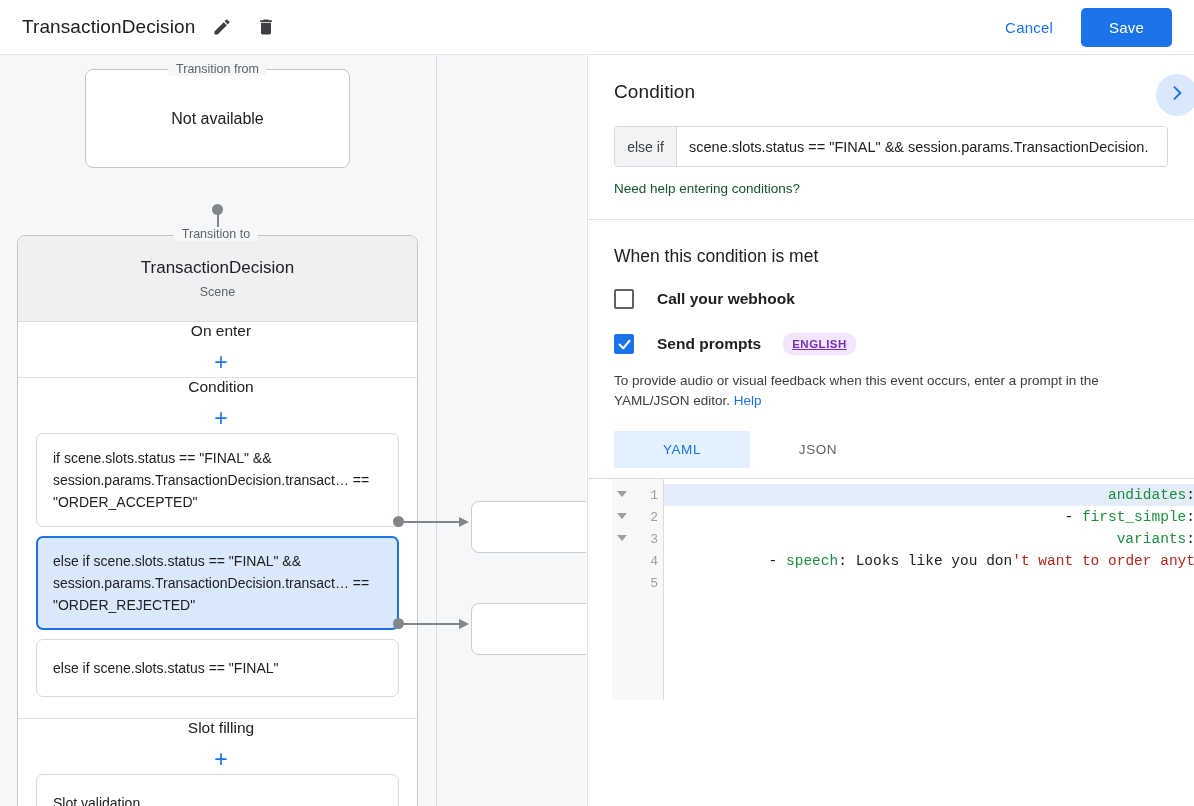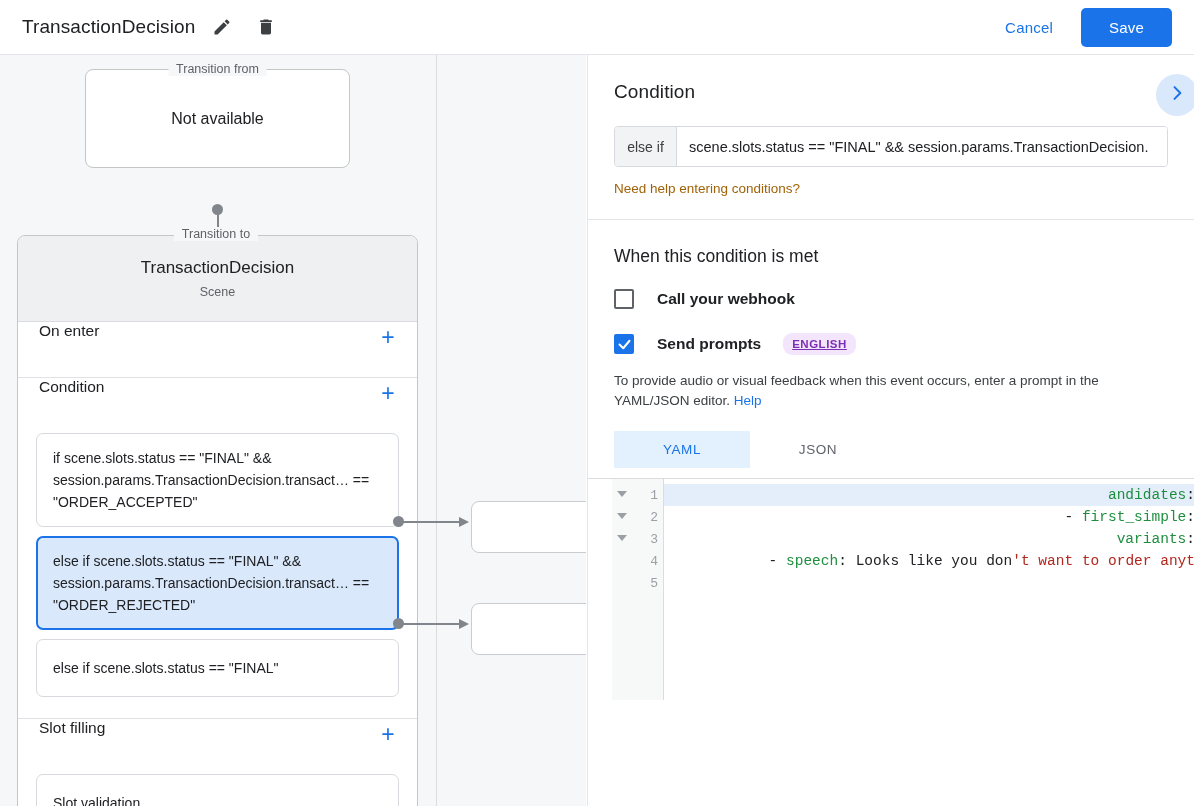--- a/index.html
+++ b/index.html
@@ -93,22 +93,23 @@
   .scene-head-sub { font-size: 12.5px; color: #5f6368; margin-top: 7px; }
   .scene-legend {
     position: absolute; left: 216px; top: 172px; transform: translateX(-50%);
     background: #f6f7f9; padding: 0 8px; font-size: 12.5px; color: #5f6368; z-index: 3;
   }
 
   .sec {
     border-bottom: 1px solid #e0e2e5;
   }
   .sec-head {
-    height: 55px; display: flex; align-items: flex-start;
+    height: 55px; display: flex; align-items: center;
     padding: 0 14px 0 21px;
+    flex-direction: column;
   }
   .sec-title { font-size: 15.5px; color: #202124; flex: 1; }
   .plus-btn {
     width: 30px; height: 30px; display: flex; align-items: center; justify-content: center;
     color: #1a73e8; font-size: 23px; line-height: 1; cursor: pointer; border-radius: 50%;
     font-weight: 300;
   }
   .sec-body { padding: 0 18px 12px 18px; }
 
   .cond-card {
@@ -153,21 +154,21 @@
   .cond-prefix {
     width: 62px; flex: 0 0 62px; background: #f1f3f4; border-right: 1px solid #d6d9dd;
     display: flex; align-items: center; justify-content: center;
     font-size: 14px; color: #3c4043;
   }
   .cond-input {
     flex: 1; border: none; outline: none; padding: 0 12px; font-size: 14.5px;
     color: #202124; font-family: "Liberation Sans", sans-serif; background: #fff;
   }
   .help-link {
-    display: inline-block; margin-top: 14px; font-size: 13.5px; color: #a16207;
+    display: inline-block; margin-top: 14px; font-size: 13.5px; color: #14532d;
     text-decoration: none; cursor: pointer;
   }
 
   .rp-sec2 { padding: 26px 26px 0 26px; }
   .rp-h2 { font-size: 17.5px; color: #202124; margin-bottom: 22px; }
 
   .check-row { display: flex; align-items: center; margin-bottom: 24px; }
   .cbox {
     width: 20px; height: 20px; border: 2px solid #5f6368; border-radius: 2px;
     background: #fff; cursor: pointer; flex: 0 0 20px;

